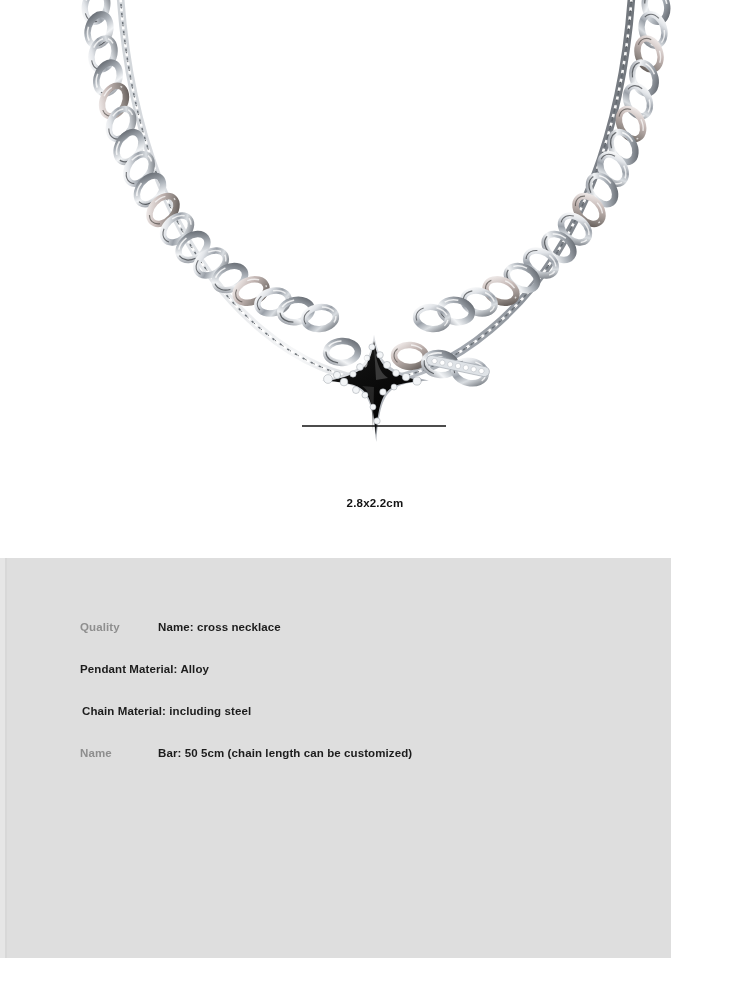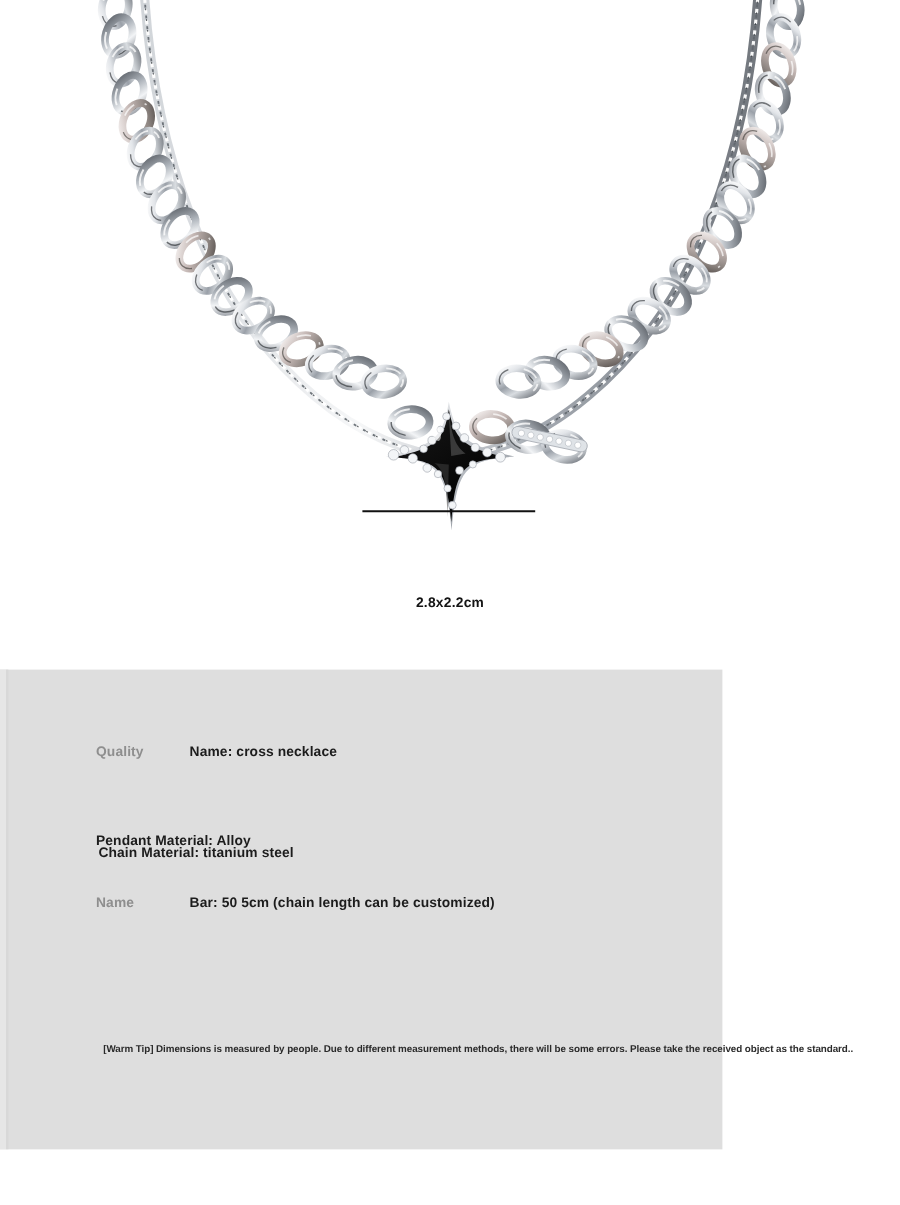--- a/index.html
+++ b/index.html
@@ -48,21 +48,21 @@
     letter-spacing: .2px;
     font-family: "Liberation Sans", sans-serif;
     margin-top: 47px;
   }
 
   
   .spec-section {
     position: absolute;
     left: 0;
     top: 558px;
-    width: 602px;
+    width: 671px;
     height: 400px;
     background: #dedede;
   }
   .spec-section::before {
     
     content: "";
     position: absolute;
     left: 0; top: 0;
     width: 5px; height: 100%;
     background: #e6e6e6;
@@ -99,21 +99,20 @@
   .spec-val {
     display: inline-block;
     font-size: 11.5px;
     font-weight: bold;
     color: #1c1c1c;
     vertical-align: top;
     letter-spacing: .1px;
   }
   .spec-row.full .spec-val {
     margin-left: 0;
-    margin-top: 32px;
   }
   .spec-row.indent1 .spec-val {
     margin-left: 2px;
   }
 
   .warm-tip {
     position: absolute;
     left: 86px;
     top: 312px;
     width: 620px;
@@ -395,26 +394,25 @@
 
     <div class="spec-row">
       <span class="spec-key">Quality</span><span class="spec-val">Name: cross necklace</span>
     </div>
 
     <div class="spec-row full">
       <span class="spec-val">Pendant Material: Alloy</span>
     </div>
 
     <div class="spec-row indent1">
-      <span class="spec-val">Chain Material: titanium steel</span>
+      <span class="spec-val">Chain Material: including steel</span>
     </div>
 
     <div class="spec-row">
       <span class="spec-key">Name</span><span class="spec-val">Bar: 50 5cm (chain length can be customized)</span>
     </div>
 
 
   </div>
 
-  <div class="warm-tip">[Warm Tip] Dimensions is measured by people. Due to different measurement methods, there will be some errors. Please take the received object as the standard..</div>
 </div>
 
 <div class="bottom-white"></div>
 
 </body></html>

